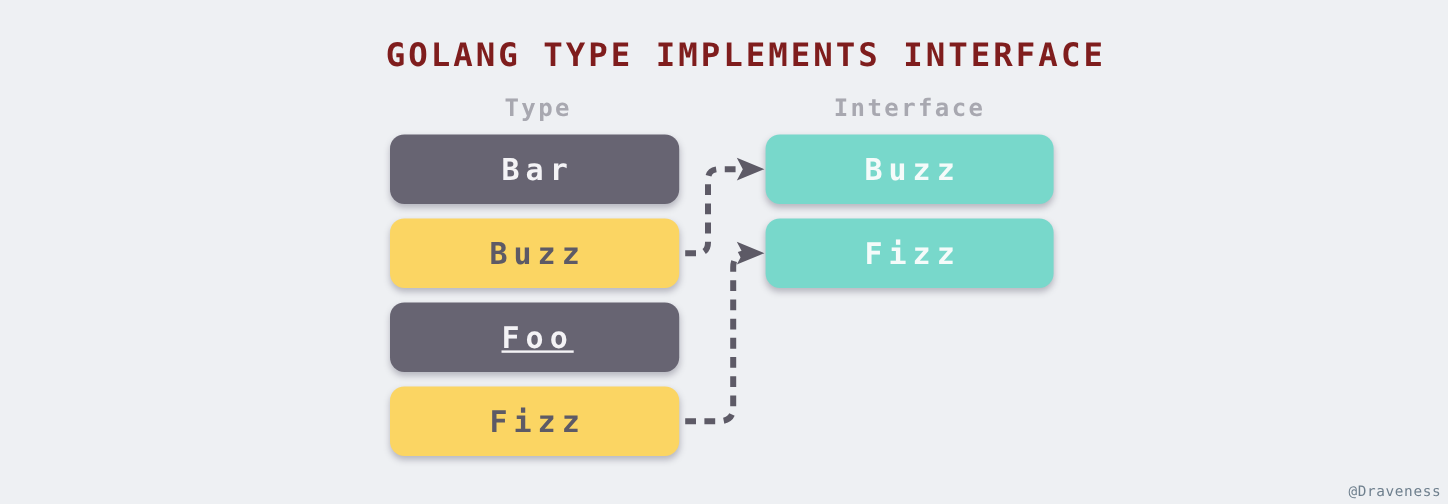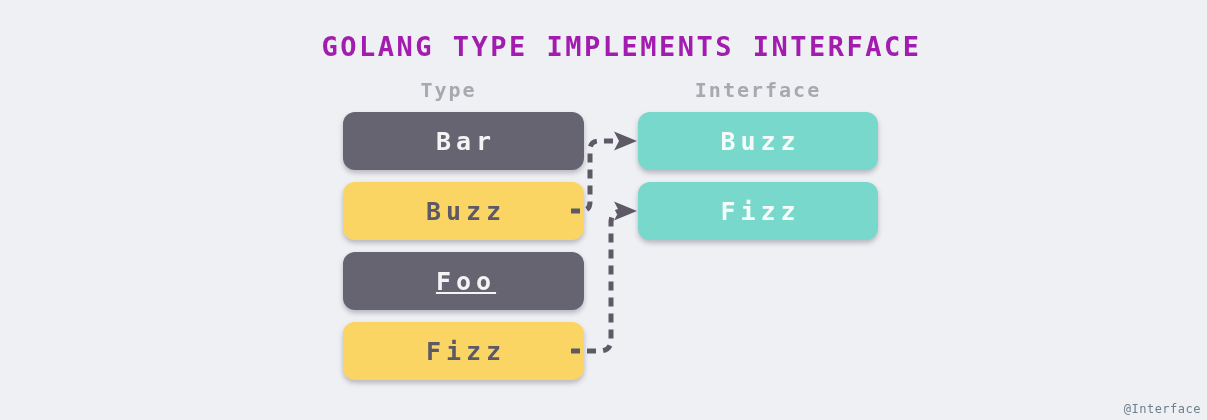--- a/index.html
+++ b/index.html
@@ -17,21 +17,21 @@
   }
   .title {
     position: absolute;
     left: 0;
     right: 0;
     top: 31px;
     text-align: center;
     font-size: 27px;
     font-weight: 700;
     letter-spacing: 2.5px;
-    color: #a21caf;
+    color: #7f1d1d;
     padding-left: 36px;
   }
   .col-label {
     position: absolute;
     top: 78px;
     text-align: center;
     font-size: 20px;
     font-weight: 700;
     letter-spacing: 2px;
     color: #a8a8b0;
@@ -48,21 +48,21 @@
     justify-content: center;
     font-size: 25px;
     font-weight: 700;
     letter-spacing: 5px;
     text-indent: 5px;
     box-shadow: 0 3px 5px rgba(95, 92, 110, 0.38);
   }
   .box.dark   { background: #676472; color: #f4f3f6; }
   .box.yellow { background: #fbd563; color: #5d5a66; }
   .box.teal   { background: #78d8cb; color: #f5fbfa; width: 240px; }
-  .t-col { left: 343px; }
+  .t-col { left: 325px; }
   .i-col { left: 638px; }
   .row1 { top: 112px; }
   .row2 { top: 182px; }
   .row3 { top: 252px; text-decoration: underline; }
   .row4 { top: 322px; }
   svg.arrows {
     position: absolute;
     left: 0;
     top: 0;
     pointer-events: none;
@@ -110,15 +110,15 @@
     <g stroke="#5d5a66" stroke-width="5" fill="none" stroke-dasharray="9 7" stroke-linejoin="round">
       <path d="M 571 211 H 581 Q 590 211 590 202 V 150 Q 590 141 599 141 H 615"></path>
       <path d="M 571 351 H 599 Q 611 351 611 340 V 223 Q 611 211 622 211"></path>
     </g>
     <g fill="#5d5a66">
       <polygon points="614,131.5 637,141 614,150.5 619,141"></polygon>
       <polygon points="614,201.5 637,211 614,220.5 619,211"></polygon>
     </g>
   </svg>
 
-  <div class="watermark">@Interface</div>
+  <div class="watermark">@Draveness</div>
 
 </div>
 
 </body></html>

